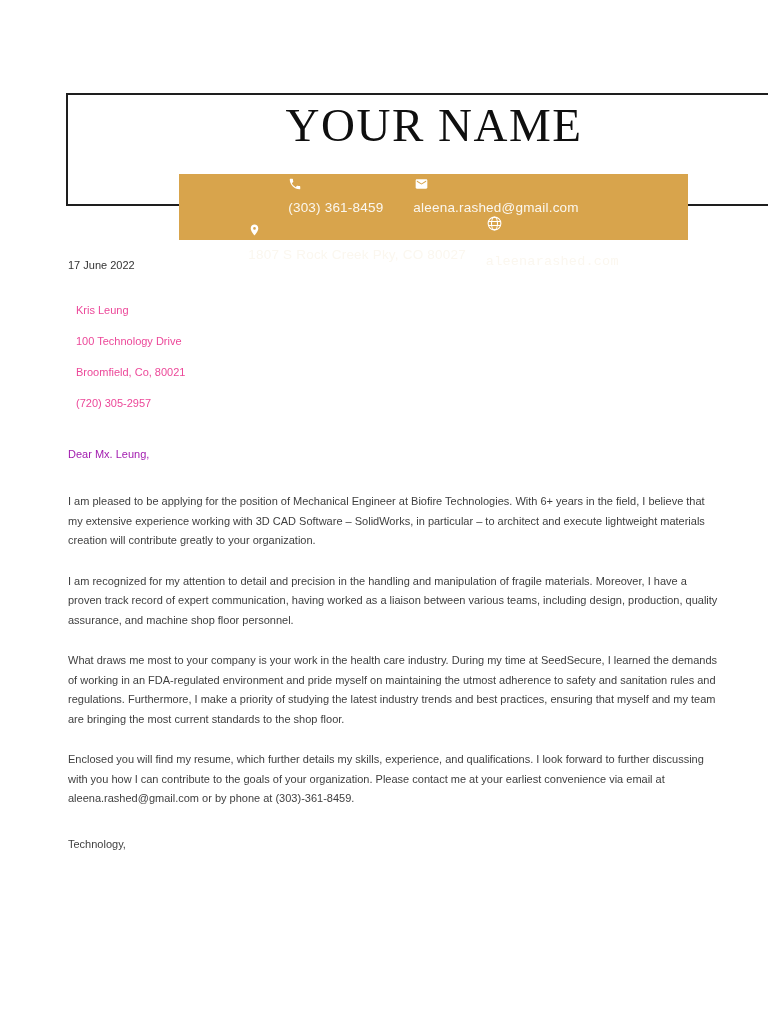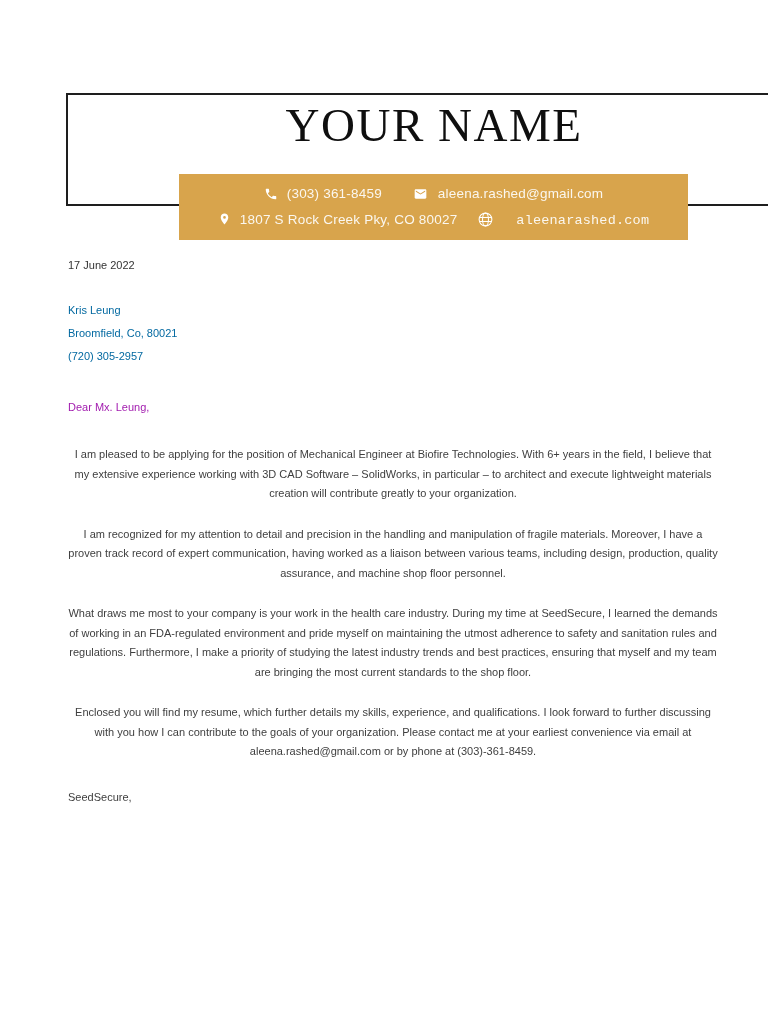--- a/index.html
+++ b/index.html
@@ -31,35 +31,35 @@
     display: flex; flex-direction: column; justify-content: space-evenly;
     box-sizing: border-box; padding: 3px 0;
     z-index: 2;
   }
   .banner-row {
     display: flex; justify-content: center; align-items: center;
     color: #fbf7ef; font-size: 13.5px; letter-spacing: 0.2px;
   }
   .banner-row.row1 { gap: 30px; }
   .banner-row.row2 { gap: 20px; }
-  .contact-item { display: inline-flex; align-items: flex-end; gap: 9px; }
+  .contact-item { display: inline-flex; align-items: flex-start; gap: 9px; flex-direction: column; }
   .contact-item.website { gap: 22px; font-family: Liberation Mono, monospace; }
   .icon { display: inline-flex; }
   .icon svg { display: block; }
 
   
   .letter {
     position: absolute; left: 68px; top: 256px; width: 650px;
     color: #3e3e3e; font-size: 11px;
   }
   .date { margin: 0 0 25px; color: #343434; line-height: 18px; }
   .recipient { margin: 0 0 30px; }
-  .recipient p { margin: 0; line-height: 23px; color: #0369a1; }
+  .recipient p { margin: 8px; line-height: 23px; color: #ec4899; }
   .salutation { margin: 0 0 29px; color: #a21caf; line-height: 18px; }
-  .para { margin: 16px 0 21px; line-height: 19.5px; text-align: center; }
+  .para { margin: 16px 0 21px; line-height: 19.5px; }
   .closing { margin: 26px 0 0; line-height: 18px; }
 </style>
 </head>
 <body>
 
 <div class="page">
 
   <header>
     <div class="name-box" style="border-color: rgb(30, 30, 30);"></div>
     <h1 class="name">YOUR NAME</h1>
@@ -107,27 +107,28 @@
         </span>
       </div>
     </div>
   </header>
 
   <main class="letter">
     <p class="date">17 June 2022</p>
 
     <div class="recipient">
       <p>Kris Leung</p>
+      <p>100 Technology Drive</p>
       <p>Broomfield, Co, 80021</p>
       <p>(720) 305-2957</p>
     </div>
 
     <p class="salutation">Dear Mx. Leung,</p>
 
     <p class="para">I am pleased to be applying for the position of Mechanical Engineer at Biofire Technologies. With 6+ years in the field, I believe that my extensive experience working with 3D CAD Software – SolidWorks, in particular – to architect and execute lightweight materials creation will contribute greatly to your organization.</p>
     <p class="para">I am recognized for my attention to detail and precision in the handling and manipulation of fragile materials. Moreover, I have a proven track record of expert communication, having worked as a liaison between various teams, including design, production, quality assurance, and machine shop floor personnel.</p>
     <p class="para">What draws me most to your company is your work in the health care industry. During my time at SeedSecure, I learned the demands of working in an FDA-regulated environment and pride myself on maintaining the utmost adherence to safety and sanitation rules and regulations. Furthermore, I make a priority of studying the latest industry trends and best practices, ensuring that myself and my team are bringing the most current standards to the shop floor.</p>
     <p class="para">Enclosed you will find my resume, which further details my skills, experience, and qualifications. I look forward to further discussing with you how I can contribute to the goals of your organization. Please contact me at your earliest convenience via email at aleena.rashed@gmail.com or by phone at (303)-361-8459.</p>
 
-    <p class="closing">SeedSecure,</p>
+    <p class="closing">Technology,</p>
   </main>
 
 </div>
 
 </body></html>

